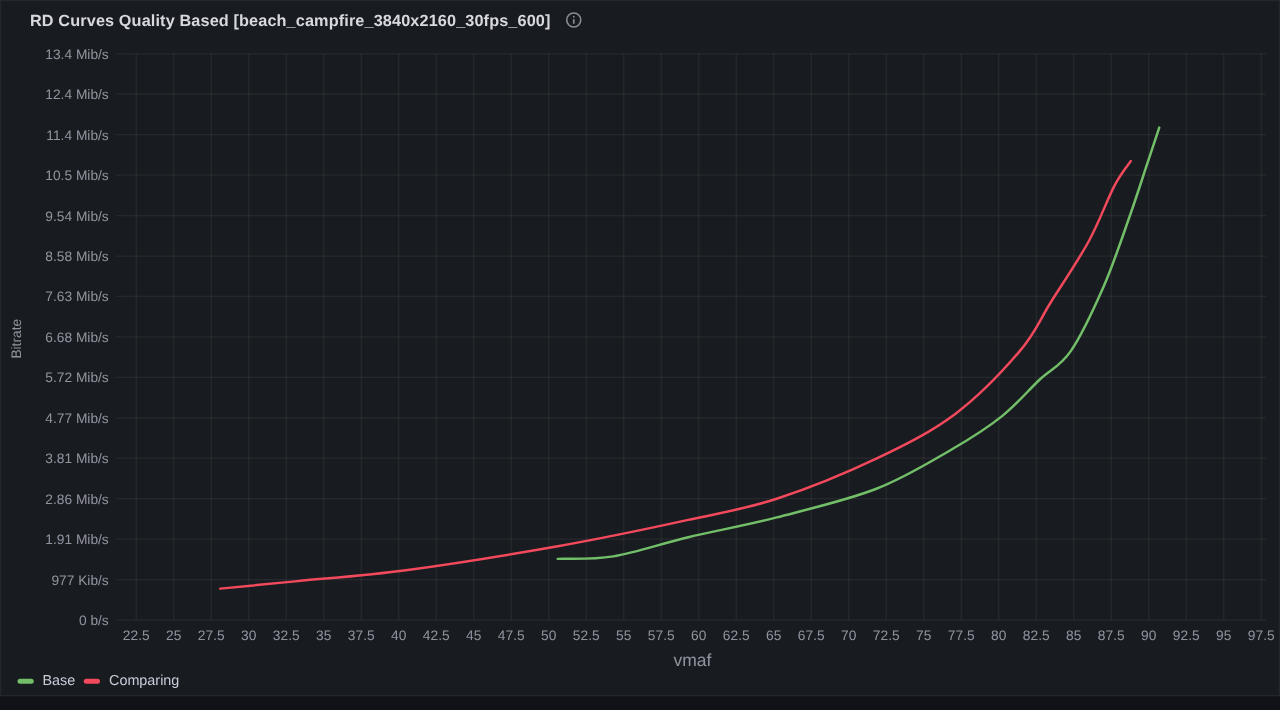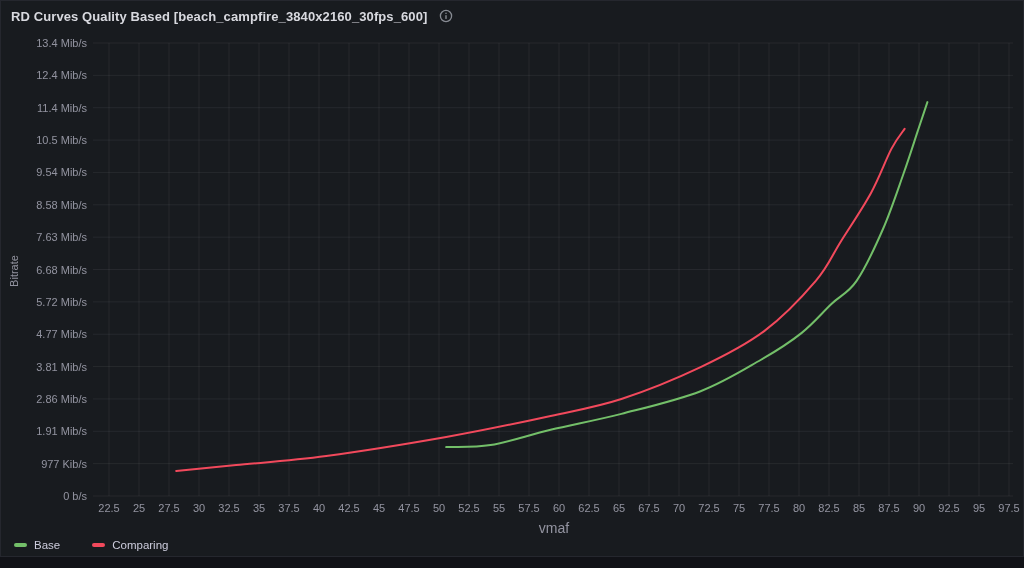--- a/index.html
+++ b/index.html
@@ -28,21 +28,21 @@
     box-sizing: content-box;
   }
   .panel-header {
     position: absolute;
     left: 0;
     top: 0;
     right: 0;
     height: 30px;
     display: flex;
     align-items: center;
-    padding-left: 10px;
+    padding-left: 23px;
     cursor: pointer;
   }
   .panel-title {
     font-size: 13px;
     font-weight: 600;
     color: #d8d9df;
     letter-spacing: 0.1px;
     white-space: nowrap;
   }
   .info-icon {
@@ -76,21 +76,21 @@
     font-size: 14px;
     color: rgba(204, 204, 220, 0.68);
     white-space: nowrap;
   }
   .legend {
     position: absolute;
     left: 13px;
     bottom: 5px;
     display: flex;
     align-items: center;
-    gap: 32px;
+    gap: 7px;
   }
   .legend-item {
     display: flex;
     align-items: center;
     gap: 7px;
     cursor: pointer;
   }
   .legend-marker {
     width: 13px;
     height: 3.5px;

